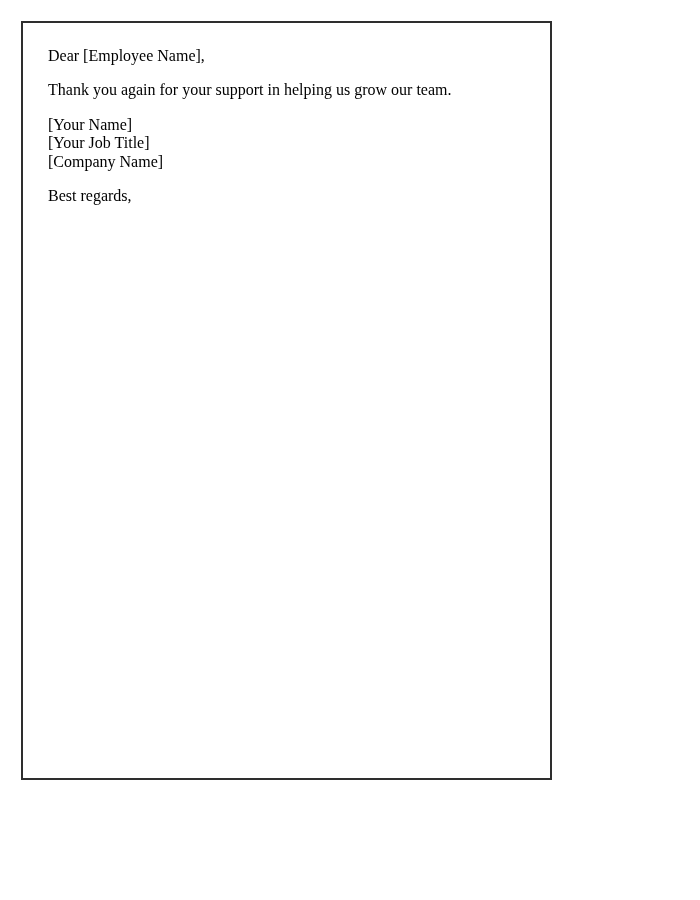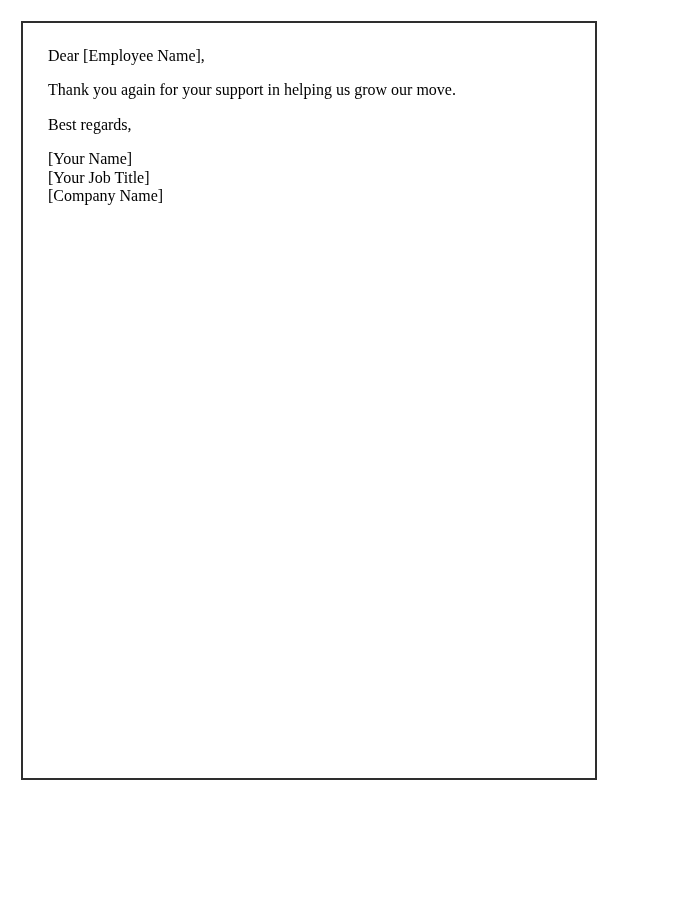--- a/index.html
+++ b/index.html
@@ -11,39 +11,39 @@
     height: 900px;
     background: #ffffff;
     position: relative;
     overflow: hidden;
     font-family: "Liberation Serif", "DejaVu Serif", serif;
   }
   .page {
     position: absolute;
     left: 21px;
     top: 21px;
-    width: 576px;
+    width: 531px;
     height: 759px;
     box-sizing: border-box;
     border: 2px solid #2e2e2e;
     background: #ffffff;
     padding: 24px 0 24px 25px;
     overflow: hidden;
   }
   .page p {
     margin: 0 0 16px 0;
     font-size: 16px;
     line-height: 18.4px;
     color: #000000;
     white-space: pre-line; 
   }
 </style>
 </head>
 <body>
 
 <div class="page">
   <p>Dear [Employee Name],</p>
-  <p>Thank you again for your support in helping us grow our move.</p>
-  <p>Best regards,</p>
+  <p>Thank you again for your support in helping us grow our team.</p>
   <p>[Your Name]
 [Your Job Title]
 [Company Name]</p>
+  <p>Best regards,</p>
 </div>
 
 </body></html>

